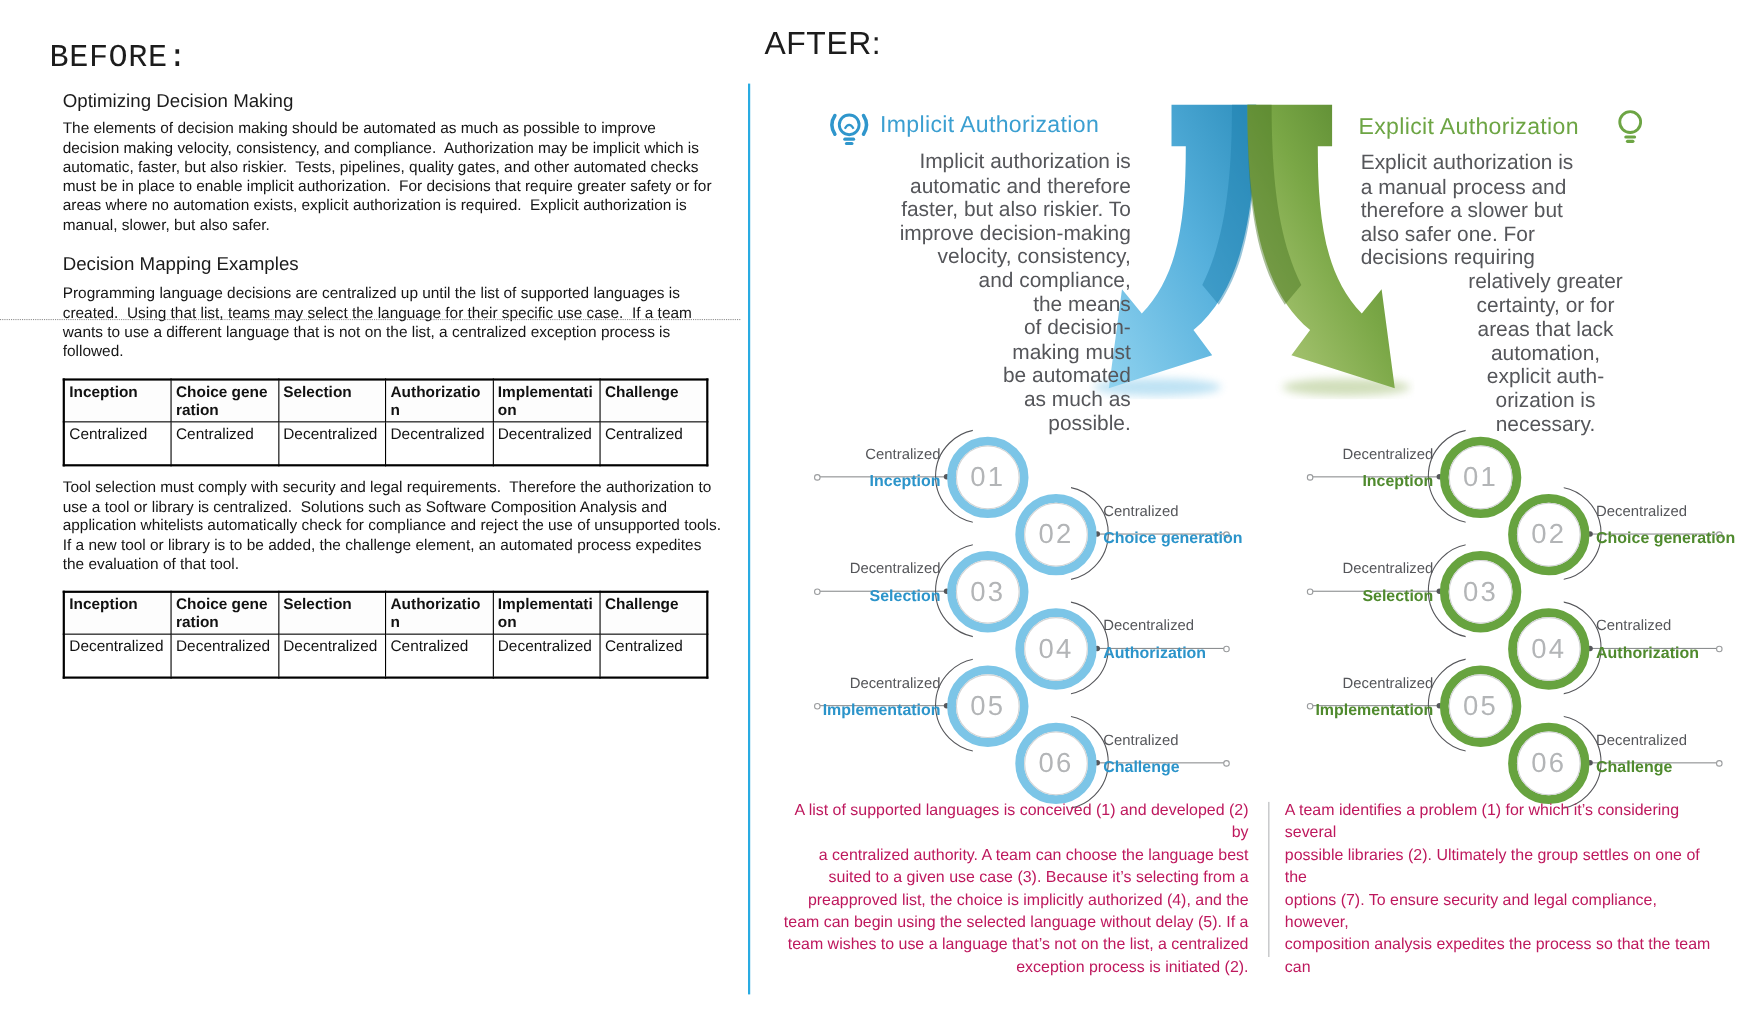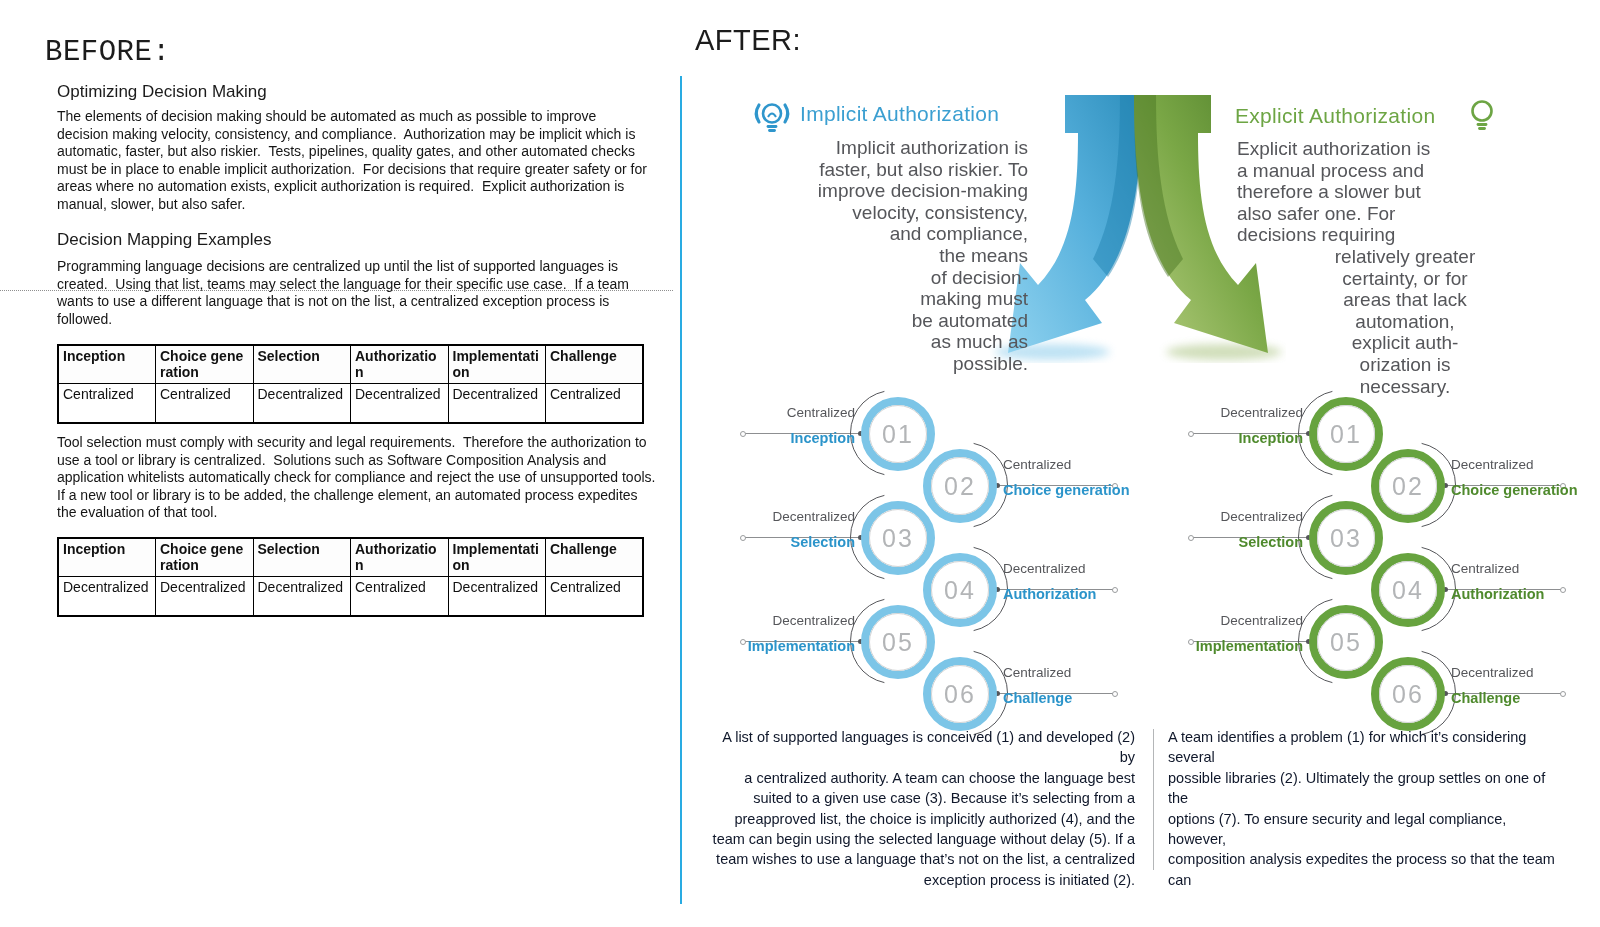--- a/index.html
+++ b/index.html
@@ -75,21 +75,21 @@
   .step .num { font-size:25px; color:#b3b5b7; letter-spacing:2px; }
   .step .labels { position:absolute; top:0; width:170px; }
   .step.lab-left  .labels { right:80px; text-align:right; }
   .step.lab-right .labels { left:80px;  text-align:left; }
   .step .type { padding-top:8px; font-size:13.5px; color:#55565a; }
   .step .cat  { padding-top:10px; font-size:14.5px; font-weight:bold; color:var(--catc); }
   .step.blue  { --ringc:#7cc5e7; --catc:#2b94ca; }
   .step.green { --ringc:#67a33f; --catc:#4f8a2d; }
 
   
-  .a-footer { position:absolute; top:727px; font-size:14.5px; line-height:20.4px; color:#0f172a; }
+  .a-footer { position:absolute; top:727px; font-size:14.5px; line-height:20.4px; color:#be185d; }
   #implicit-footer { left:705px; width:430px; text-align:right; }
   #explicit-footer { left:1168px; width:392px; text-align:left; }
 </style>
 </head>
 <body>
 
 <div id="page">
 
   <div id="before-title" class="big-title">BEFORE:</div>
 
@@ -195,20 +195,21 @@
     </defs>
     <g transform="translate(160,0) scale(-1,1)">
       <ellipse cx="62" cy="257" rx="58" ry="8" fill="#8cae54" opacity="0.4" filter="url(#soft)"></ellipse>
       <path d="M75,0 L152,0 C152,95 140,168 95,205 L112,228 L18,258 L30,168 L48,190 C82,155 88,102 88,38 L75,38 L75,0 Z" fill="url(#greengrad)"></path>
       <path d="M152,0 C152,85 146,140 118,182 L103,164 C124,122 130,68 130,0 Z" fill="#44701f" opacity="0.45"></path>
     </g>
   </svg>
 
   <div id="implicit-para" class="a-para">
     <div class="pline">Implicit authorization is</div>
+    <div class="pline">automatic and therefore</div>
     <div class="pline">faster, but also riskier. To</div>
     <div class="pline">improve decision-making</div>
     <div class="pline">velocity, consistency,</div>
     <div class="pline">and compliance,</div>
     <div class="pline">the means</div>
     <div class="pline">of decision-</div>
     <div class="pline">making must</div>
     <div class="pline">be automated</div>
     <div class="pline">as much as</div>
     <div class="pline">possible.</div>

